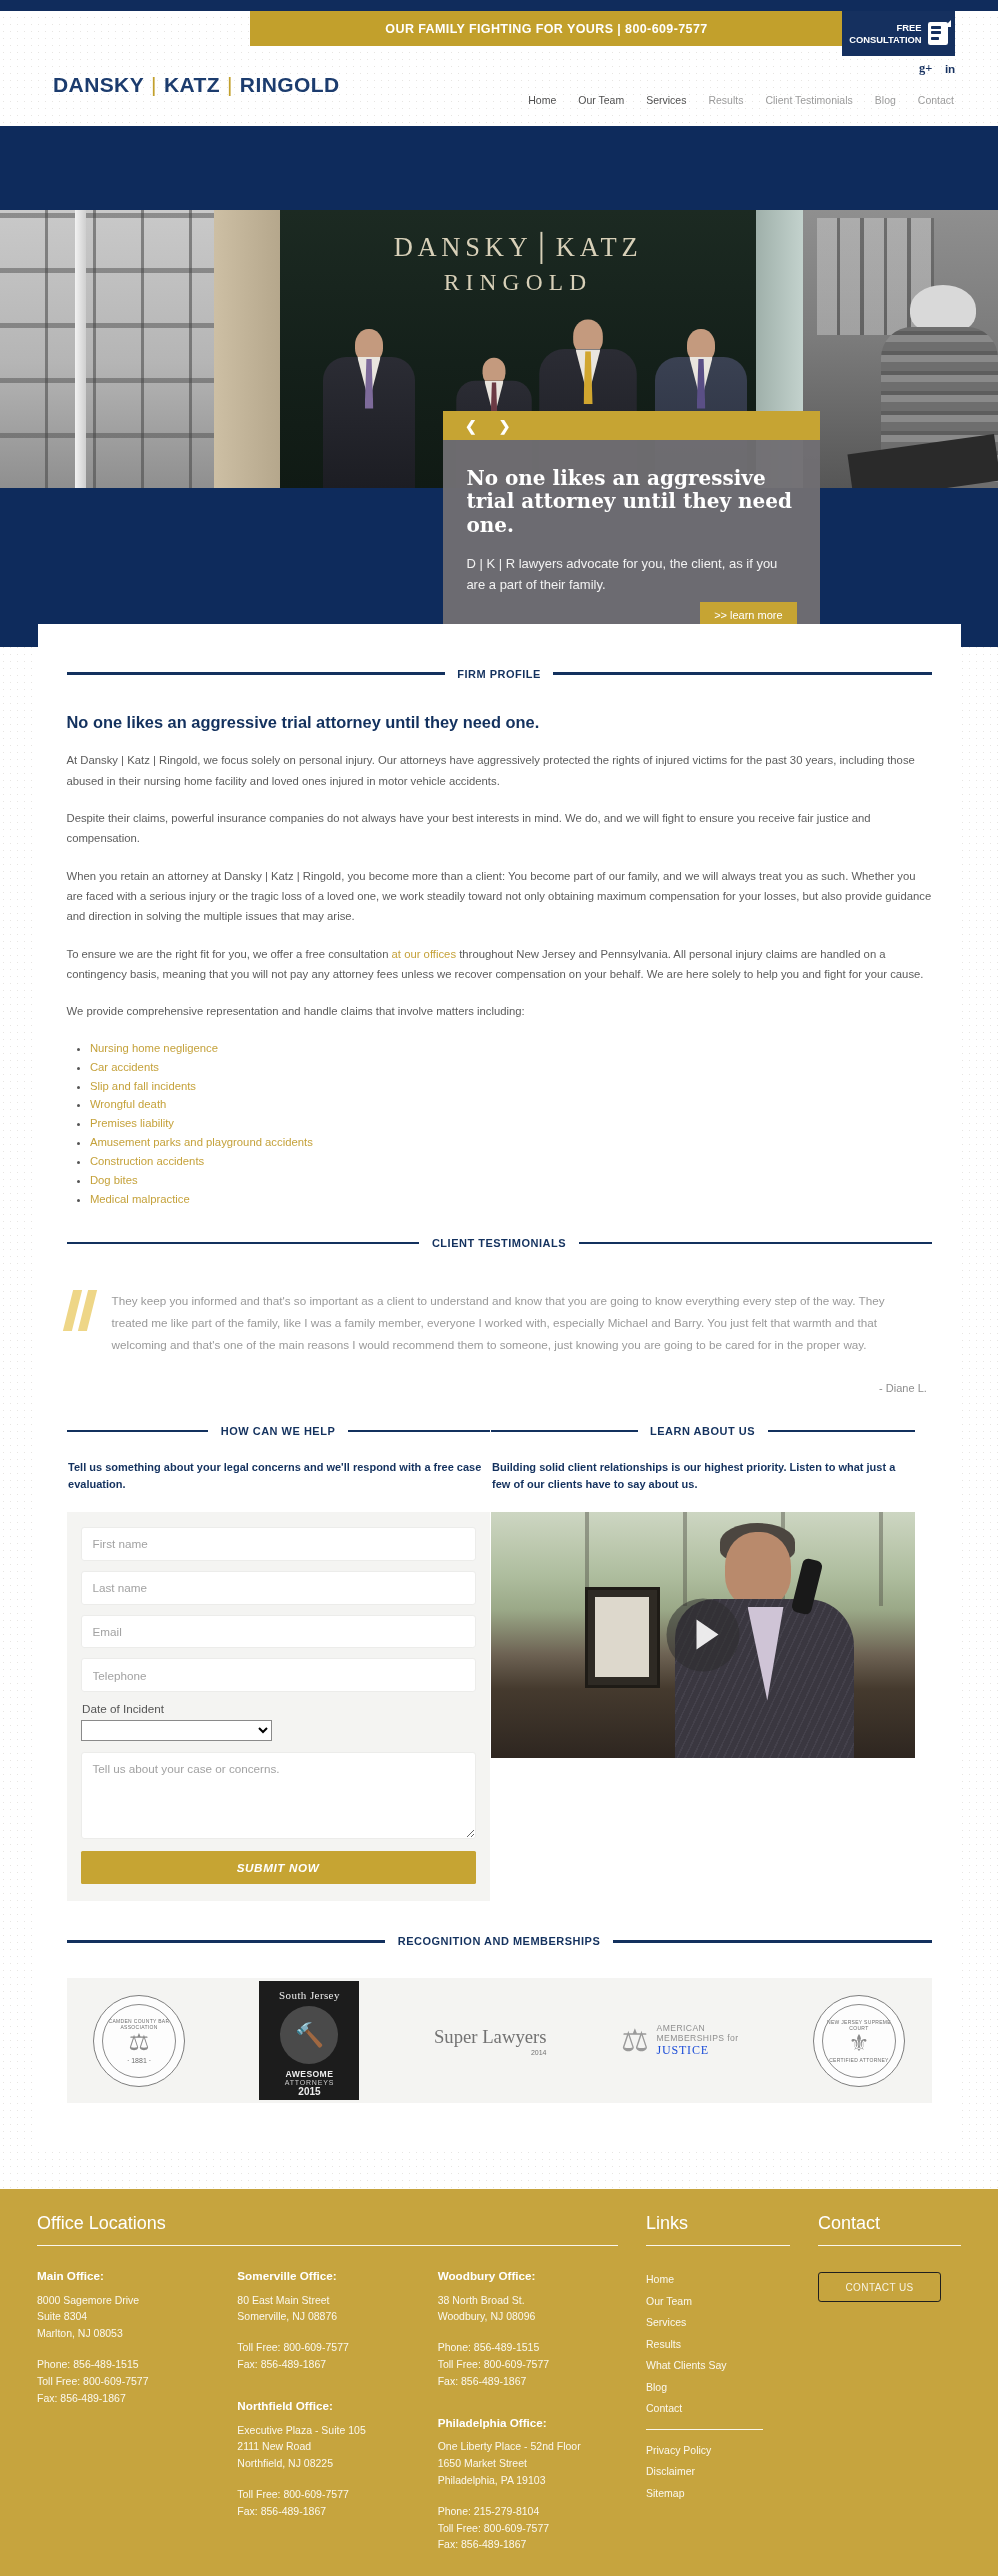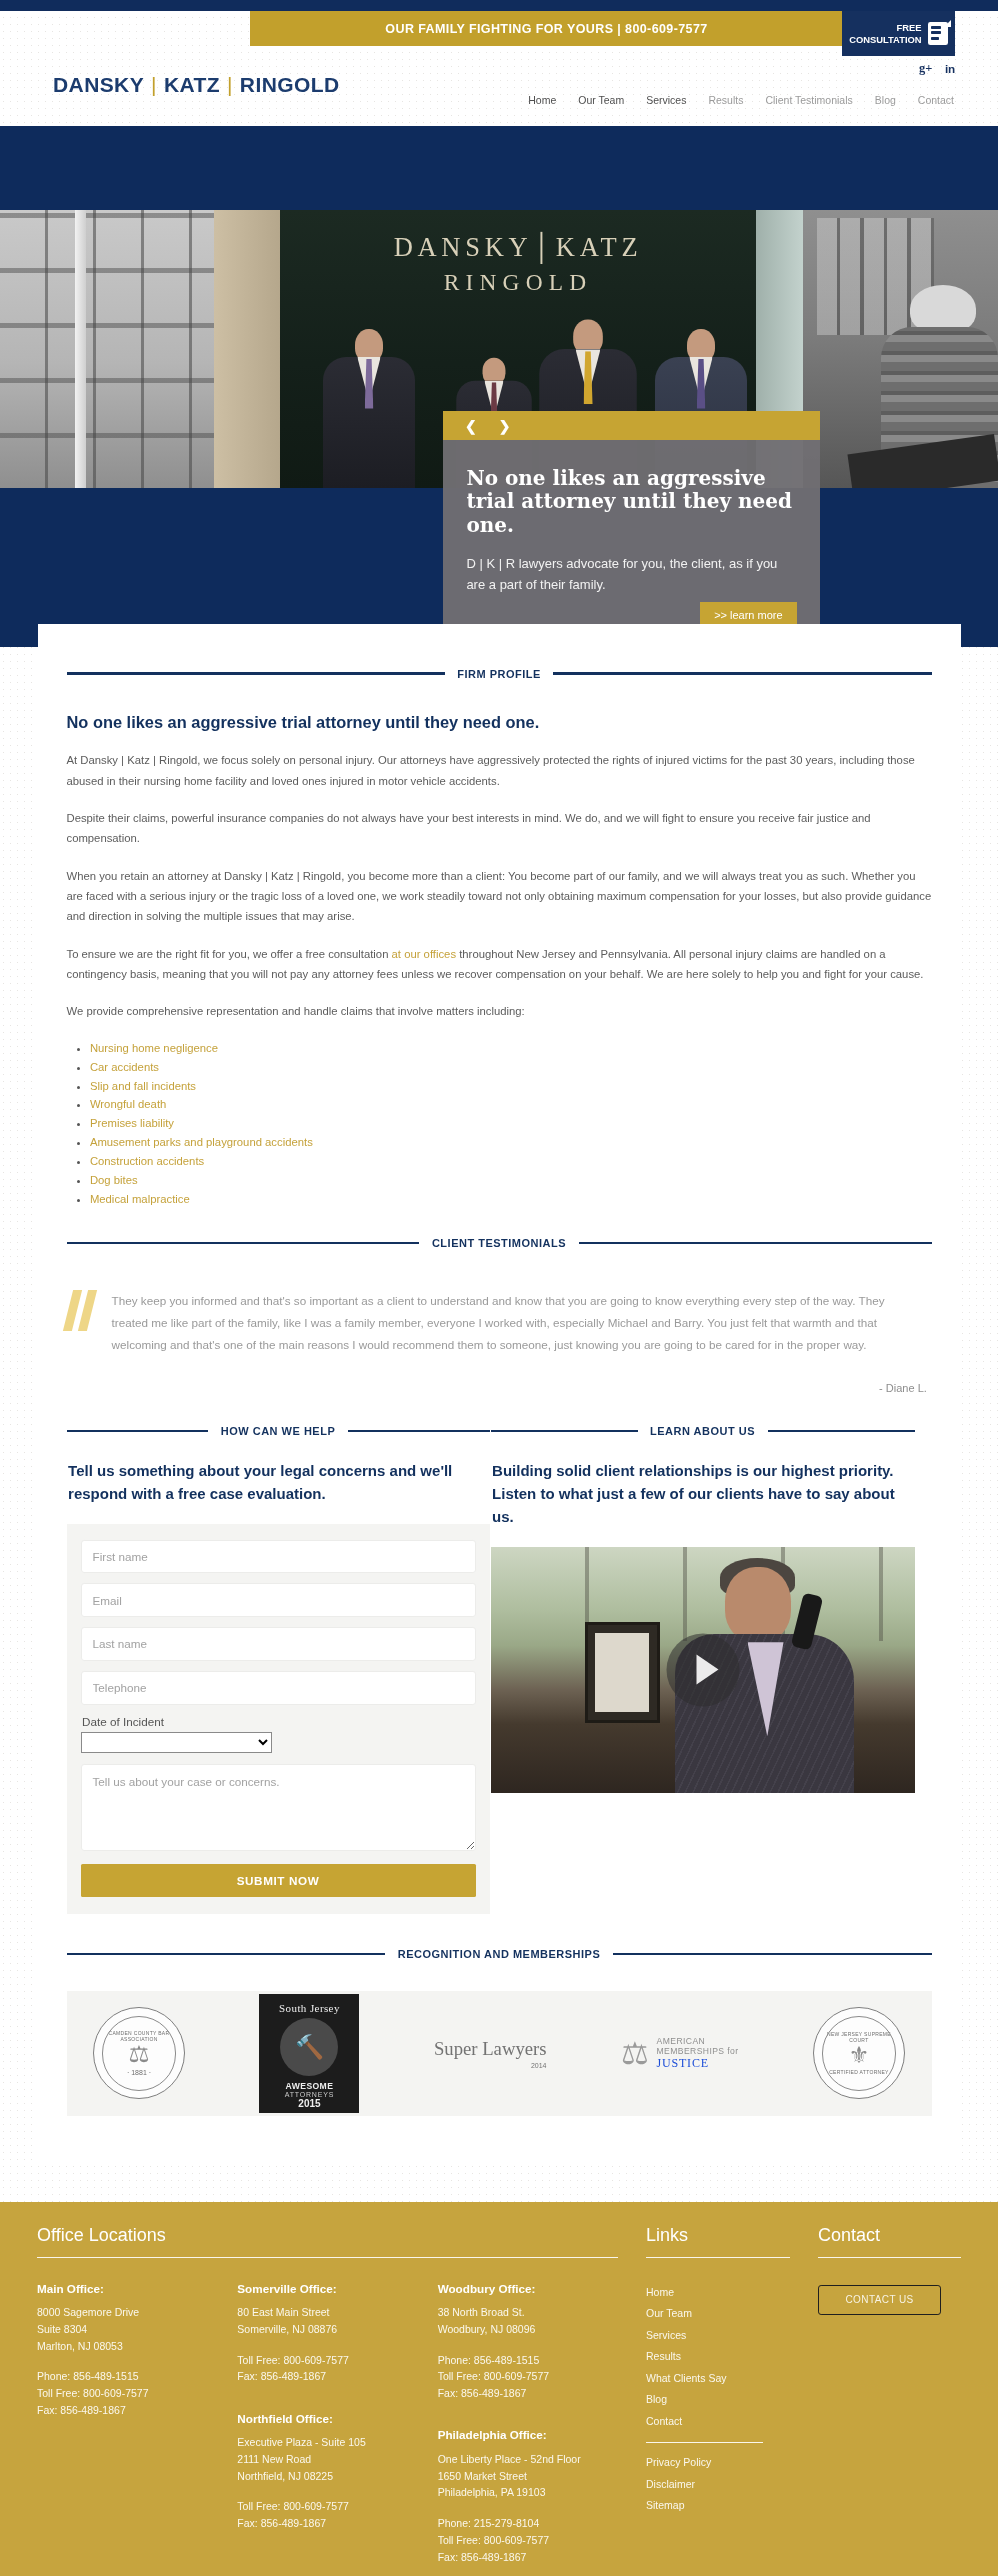--- a/index.html
+++ b/index.html
@@ -110,36 +110,36 @@
 
   .testimonials { margin-top: 28px; }
   .quote-row { display: flex; gap: 17px; margin-top: 41px; padding: 0 1.6px; }
   .quote-icon { flex: 0 0 26.5px; display: flex; gap: 5.5px; height: 42px; }
   .quote-icon span { width: 9.4px; height: 41px; background: #eed687; transform: skewX(-14deg); }
   .quote-text { color: #9a9a9a; font-size: 11.7px; line-height: 1.85; max-width: 788px; }
   .attribution { text-align: right; color: #8d8d8d; font-size: 11px; margin: 26.5px 4.7px 7.8px 0; }
 
   .two-col { display: flex; gap: 1px; margin-top: 31px; }
   .col-left { width: 423px; } .col-right { width: 424px; }
-  .col-intro { color: #13315e; font-size: 15px; line-height: 1.55; font-weight: bold; margin: 22px 1.6px 18.7px 1.6px; }
+  .col-intro { color: #13315e; font-size: 11px; line-height: 1.55; font-weight: bold; margin: 22px 1.6px 18.7px 1.6px; }
 
   .form-panel { background: #f4f4f2; padding: 15.6px 14px 17px 14px; }
   .form-panel input[type=text] { display: block; width: 100%; margin-bottom: 10px;
     padding: 9.4px 11px; border: 0.8px solid #ececea; border-radius: 3.1px;
     font-size: 11.7px; color: #444; font-family: "Liberation Sans", sans-serif; background: #fff; }
   .form-panel input::placeholder, .form-panel textarea::placeholder { color: #a2a2a2; }
   .date-label { color: #555; font-size: 11.7px; margin: 4.7px 0 4.7px 1.6px; }
   .date-select { width: 191px; height: 21px; border: 0.8px solid #8a8a8a; background: #fff;
     font-size: 10px; margin-bottom: 11px; }
   .form-panel textarea { display: block; width: 100%; height: 87px; resize: vertical;
     padding: 9.4px 11px; border: 0.8px solid #ececea; border-radius: 3.1px;
     font-size: 11.7px; color: #444; font-family: "Liberation Sans", sans-serif; }
   .submit-btn { display: block; width: 100%; margin-top: 12.5px; background: #c6a433; color: #fff;
     border: none; padding: 10px 0; font-size: 11.7px; font-weight: bold; letter-spacing: 0.6px;
-    border-radius: 1.6px; cursor: pointer; font-family: "Liberation Sans", sans-serif; }
+    border-radius: 1.6px; cursor: pointer; font-family: "Liberation Sans", sans-serif; font-style: italic; }
 
   .video { position: relative; width: 424px; height: 246px; margin-top: 6.2px; overflow: hidden; cursor: pointer;
     background: linear-gradient(180deg, #cdd6c2 0%, #aebd9e 26%, #9aa887 40%, #6d6253 58%, #453a2e 72%, #2e2620 100%); }
   .video .window-bar { position: absolute; left: 0; top: 0; width: 100%; height: 94px;
     background: repeating-linear-gradient(90deg, transparent 0 94px, rgba(80,80,70,.45) 94px 98px); }
   .video .frame { position: absolute; left: 94px; top: 75px; width: 75px; height: 101px;
     background: #2e2a24; border: 3.1px solid #1e1b16; }
   .video .frame i { position: absolute; inset: 7.8px; background: #ddd8cc; display: block; }
   .video .guy-head { position: absolute; left: 234px; top: 20px; width: 66px; height: 75px;
     background: #b98a6c; border-radius: 46% 46% 42% 42%; }
@@ -343,22 +343,22 @@
   <div class="two-col">
     <div class="col-left">
       <div class="section-title">
         <div class="line"></div>
         <div class="label">HOW CAN WE HELP</div>
         <div class="line"></div>
       </div>
       <p class="col-intro">Tell us something about your legal concerns and we'll respond with a free case evaluation.</p>
       <form class="form-panel">
         <input type="text" placeholder="First name" style="">
+        <input type="text" placeholder="Last name" style="">
         <input type="text" placeholder="Email" style="">
-        <input type="text" placeholder="Last name" style="">
         <input type="text" placeholder="Telephone" style="">
         <div class="date-label">Date of Incident</div>
         <select class="date-select"><option></option></select>
         <textarea placeholder="Tell us about your case or concerns." style=""></textarea>
         <button type="button" class="submit-btn">SUBMIT NOW</button>
       </form>
     </div>
 
     <div class="col-right">
       <div class="section-title">

